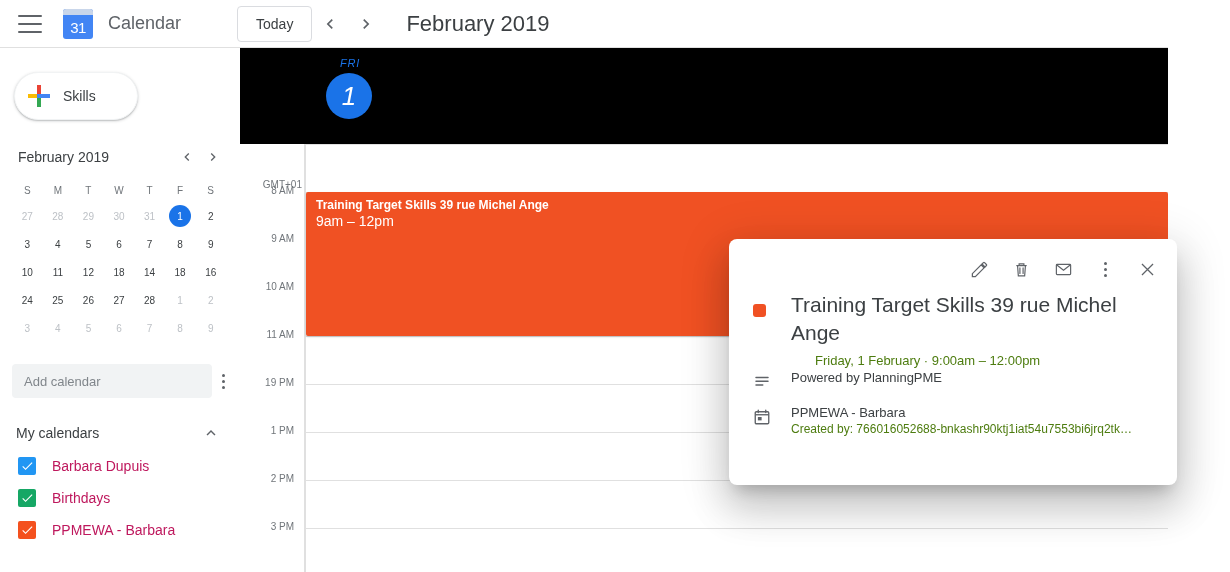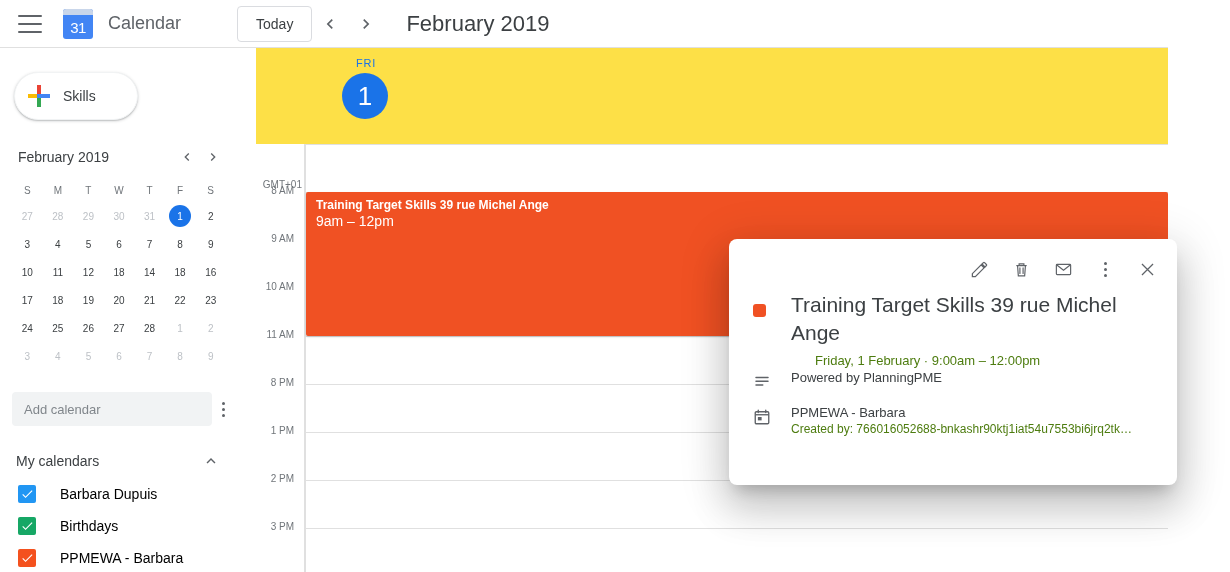--- a/index.html
+++ b/index.html
@@ -125,29 +125,29 @@
 
   .callist { margin-top: 6px; }
   .calrow {
     display: flex; align-items: center; height: 32px; padding-left: 18px; cursor: pointer;
   }
   .cbox {
     width: 18px; height: 18px; border-radius: 2px; flex: 0 0 18px;
     display: flex; align-items: center; justify-content: center;
   }
   .cbox svg { display: block; }
-  .calname { font-size: 14px; color: #000000; margin-left: 24px; }
+  .calname { font-size: 14px; color: #be185d; margin-left: 16px; }
 
   
   .main {
     position: absolute; top: 48px; left: 240px; right: 0; bottom: 0;
     background: #fff; overflow: hidden;
   }
   .day-header {
-    position: absolute; top: 0; left: 16px; right: 0; height: 96px; background: #fde047;
+    position: absolute; top: 0; left: 0; right: 0; height: 96px; background: #000000; font-style: italic;
   }
   .dh-label {
     position: absolute; left: 80px; top: 9px; width: 60px; text-align: center;
     font-size: 11px; color: #1a73e8; font-weight: 500; letter-spacing: .8px;
   }
   .dh-num {
     position: absolute; left: 86px; top: 25px; width: 46px; height: 46px;
     border-radius: 50%; background: #1a73e8; color: #fff;
     font-size: 26px; display: flex; align-items: center; justify-content: center;
   }
@@ -309,29 +309,20 @@
             <tr>
               <td><span class="dnum">10</span></td>
               <td><span class="dnum">11</span></td>
               <td><span class="dnum">12</span></td>
               <td><span class="dnum">18</span></td>
               <td><span class="dnum">14</span></td>
               <td><span class="dnum">18</span></td>
               <td><span class="dnum">16</span></td>
             </tr>
             <tr>
-              <td><span class="dnum">17</span></td>
-              <td><span class="dnum">18</span></td>
-              <td><span class="dnum">19</span></td>
-              <td><span class="dnum">20</span></td>
-              <td><span class="dnum">21</span></td>
-              <td><span class="dnum">22</span></td>
-              <td><span class="dnum">23</span></td>
-            </tr>
-            <tr>
               <td><span class="dnum">24</span></td>
               <td><span class="dnum">25</span></td>
               <td><span class="dnum">26</span></td>
               <td><span class="dnum">27</span></td>
               <td><span class="dnum">28</span></td>
               <td class="muted"><span class="dnum">1</span></td>
               <td class="muted"><span class="dnum">2</span></td>
             </tr>
             <tr>
               <td class="muted"><span class="dnum">3</span></td>
@@ -414,21 +405,21 @@
           </div>
           <div class="hour-row" style="top: 144px;">
             <div class="hlabel">10 AM</div>
             <div class="hline"></div>
           </div>
           <div class="hour-row" style="top: 192px;">
             <div class="hlabel">11 AM</div>
             <div class="hline"></div>
           </div>
           <div class="hour-row" style="top: 240px;">
-            <div class="hlabel">8 PM</div>
+            <div class="hlabel">19 PM</div>
             <div class="hline"></div>
           </div>
           <div class="hour-row" style="top: 288px;">
             <div class="hlabel">1 PM</div>
             <div class="hline"></div>
           </div>
           <div class="hour-row" style="top: 336px;">
             <div class="hlabel">2 PM</div>
             <div class="hline"></div>
           </div>

